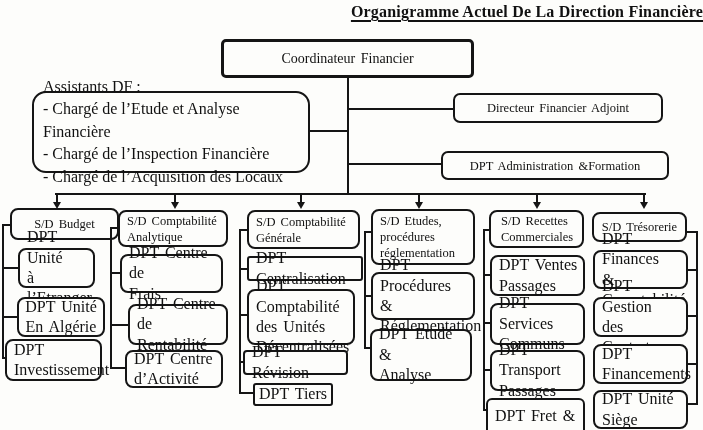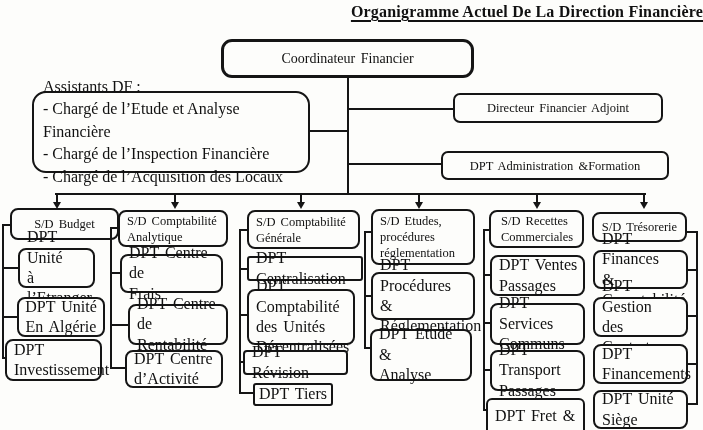--- a/index.html
+++ b/index.html
@@ -28,21 +28,21 @@
     border-top:7px solid #151515;
   }
 </style>
 </head>
 <body>
 
 <div id="canvas">
 
   <div class="title"><span>Organigramme Actuel De La Direction Financière</span></div>
 
-  <div class="box tc" style="left:221px;top:39px;width:253px;height:39px;border-width:3px;border-radius:11px;font-size:14px;">Coordinateur Financier</div>
+  <div class="box tc" style="left:221px;top:39px;width:253px;height:39px;border-width:3px;border-radius:5px;font-size:14px;">Coordinateur Financier</div>
 
   <div class="box tl" style="left:32px;top:91px;width:278px;height:82px;border-radius:14px;padding-left:9px;line-height:1.4;word-spacing:0;">Assistants DF :
 - Chargé de l’Etude et Analyse Financière
 - Chargé de l’Inspection Financière
 - Chargé de l’Acquisition des Locaux</div>
 
   <div class="box tc" style="left:453px;top:93px;width:210px;height:30px;border-radius:7px;font-size:12.5px;">Directeur Financier Adjoint</div>
 
   <div class="box tc" style="left:441px;top:151px;width:228px;height:29px;border-radius:7px;font-size:12.5px;">DPT Administration &amp;Formation</div>
 

